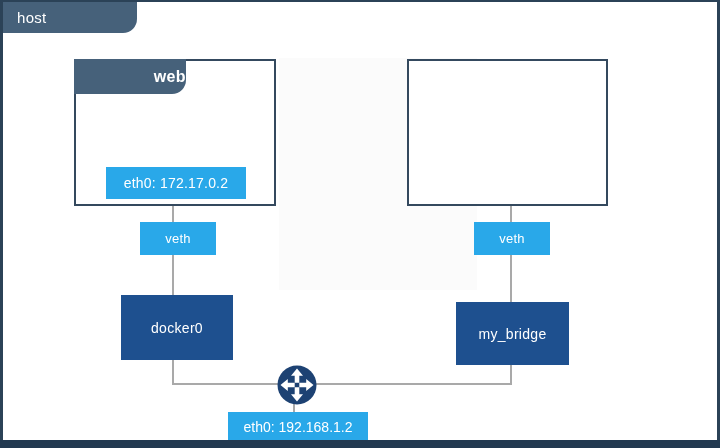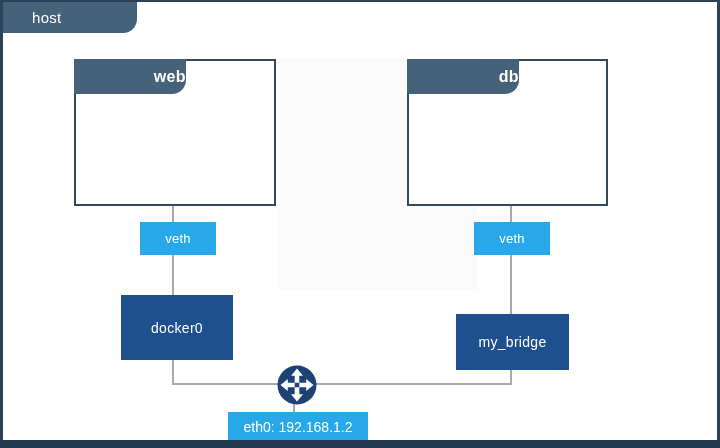--- a/index.html
+++ b/index.html
@@ -14,21 +14,21 @@
   }
   .bottom-bar {
     position: absolute; left: -3px; right: -3px; bottom: -3px; height: 8px;
     background: #223950;
   }
 
   
   .host-tab {
     position: absolute; left: 0; top: 0; width: 134px; height: 31px;
     background: #46617a; border-radius: 0 0 14px 0;
-    color: #fff; font-size: 15px; line-height: 31px; padding-left: 29px;
+    color: #fff; font-size: 15px; line-height: 31px; padding-left: 14px;
     letter-spacing: 0.3px;
   }
 
   
   .artifact {
     position: absolute; left: 276px; top: 56px; width: 198px; height: 232px;
     background: #fbfbfb;
   }
 
   
@@ -67,21 +67,21 @@
   .veth.left  { left: 137px; top: 220px; }
   .veth.right { left: 471px; top: 220px; }
 
   
   .bridge {
     position: absolute; background: #1e508f; color: #fff; font-size: 14px;
     display: flex; align-items: center; justify-content: center;
     letter-spacing: 0.3px;
   }
   .bridge.docker0  { left: 118px; top: 293px; width: 112px; height: 65px; }
-  .bridge.mybridge { left: 453px; top: 312px; width: 113px; height: 56px; }
+  .bridge.mybridge { left: 453px; top: 300px; width: 113px; height: 63px; }
 
   
   .router { position: absolute; left: 274px; top: 363px; width: 40px; height: 40px; }
 
   
   .host-ip {
     position: absolute; left: 225px; top: 410px; width: 140px; height: 30px;
     background: #29a8e9; color: #fff; font-size: 14px;
     display: flex; align-items: center; justify-content: center;
   }
@@ -99,26 +99,24 @@
   <div class="line v" style="left:290px; top:400px; height:10px;"></div>
 
   <div class="host-tab">
     <span>host</span>
   </div>
 
   <div class="node-box web">
     <div class="node-tab">
       <span>web</span>
     </div>
+    <div class="ip-label">eth0: 172.17.0.2</div>
   </div>
 
   <div class="node-box db">
-    <div class="node-tab">
-      <span>db</span>
-    </div>
   </div>
 
   <div class="veth left">veth</div>
   <div class="veth right">veth</div>
 
   <div class="bridge docker0">docker0</div>
   <div class="bridge mybridge">my_bridge</div>
 
   <div class="router">
     <svg width="40" height="40" viewBox="0 0 40 40" aria-hidden="true">

